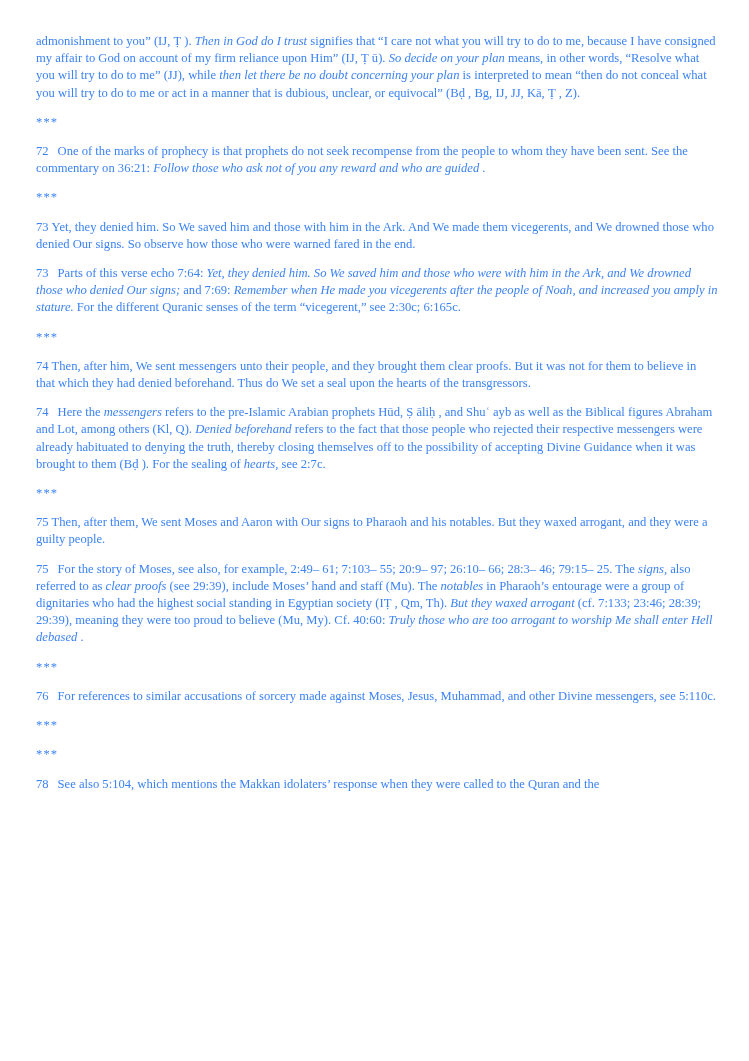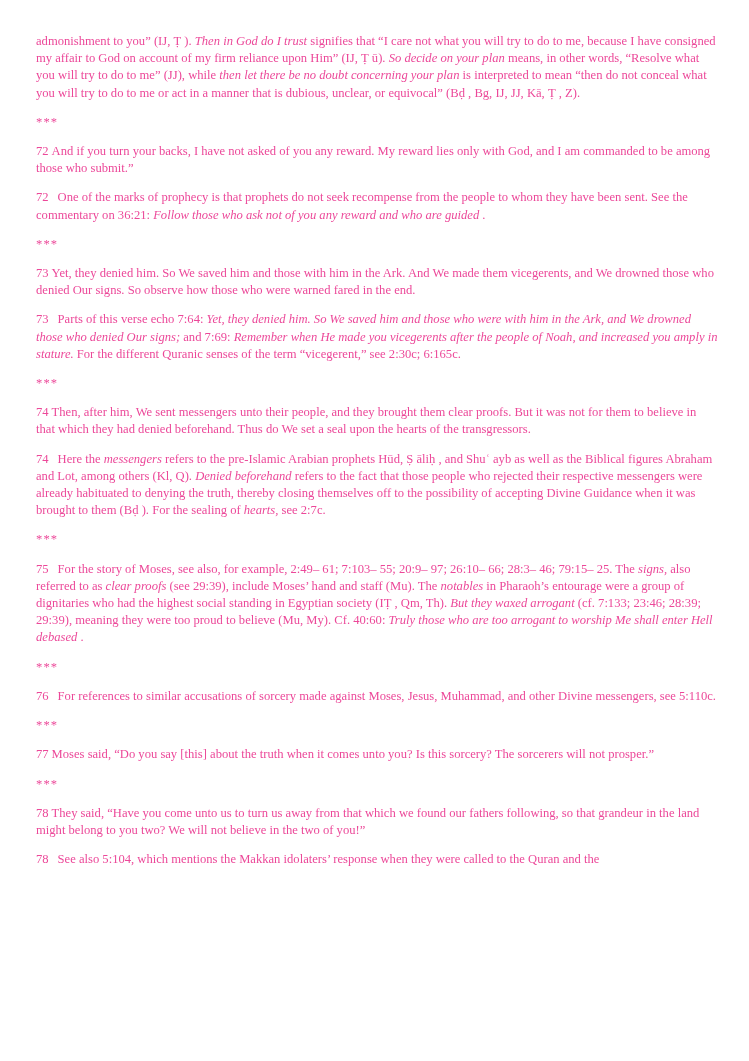--- a/index.html
+++ b/index.html
@@ -10,21 +10,21 @@
   .page {
     position: relative;
     width: 749px;
     height: 1061px;
     background: #ffffff;
     box-sizing: border-box;
     padding: 33px 28px 0 36px;
     font-family: "Liberation Serif", "DejaVu Serif", serif;
     font-size: 12.6px;
     line-height: 17.2px;
-    color: #ec4899;
+    color: #3b82f6;
     overflow: hidden;
   }
   .content {
     width: 682px;
   }
   p {
     margin: 0 0 0 0;
     text-align: left;
   }
   .verse {
@@ -49,31 +49,29 @@
     font-style: italic;
   }
 </style>
 </head>
 <body>
 
 <div class="page">
   <div class="content" id="content">
       <p class="commentary"><span class="rm">admonishment to you” (IJ, Ṭ ). </span><span class="it">Then in God do I trust</span><span class="rm"> signifies that “I care not what you will try to do to me, because I have consigned my affair to God on account of my firm reliance upon Him” (IJ, Ṭ ū). </span><span class="it">So decide on your plan</span><span class="rm"> means, in other words, “Resolve what you will try to do to me” (JJ), while </span><span class="it">then let there be no doubt concerning your plan</span><span class="rm"> is interpreted to mean “then do not conceal what you will try to do to me or act in a manner that is dubious, unclear, or equivocal” (Bḍ , Bg, IJ, JJ, Kā, Ṭ , Z).</span></p>
       <p class="divider">***</p>
-      <p class="verse"><span class="num">72</span><span class="rm">And if you turn your backs, I have not asked of you any reward. My reward lies only with God, and I am commanded to be among those who submit.”</span></p>
       <p class="commentary"><span class="num">72</span><span class="rm">One of the marks of prophecy is that prophets do not seek recompense from the people to whom they have been sent. See the commentary on 36:21: </span><span class="it">Follow those who ask not of you any reward and who are guided</span><span class="rm"> .</span></p>
       <p class="divider">***</p>
       <p class="verse"><span class="num">73</span><span class="rm">Yet, they denied him. So We saved him and those with him in the Ark. And We made them vicegerents, and We drowned those who denied Our signs. So observe how those who were warned fared in the end.</span></p>
       <p class="commentary"><span class="num">73</span><span class="rm">Parts of this verse echo 7:64: </span><span class="it">Yet, they denied him. So We saved him and those who were with him in the Ark, and We drowned those who denied Our signs;</span><span class="rm"> and 7:69: </span><span class="it">Remember when He made you vicegerents after the people of Noah, and increased you amply in stature.</span><span class="rm"> For the different Quranic senses of the term “vicegerent,” see 2:30c; 6:165c.</span></p>
       <p class="divider">***</p>
       <p class="verse"><span class="num">74</span><span class="rm">Then, after him, We sent messengers unto their people, and they brought them clear proofs. But it was not for them to believe in that which they had denied beforehand. Thus do We set a seal upon the hearts of the transgressors.</span></p>
       <p class="commentary"><span class="num">74</span><span class="rm">Here the </span><span class="it">messengers</span><span class="rm"> refers to the pre-Islamic Arabian prophets Hūd, Ṣ āliḥ , and Shuʿ ayb as well as the Biblical figures Abraham and Lot, among others (Kl, Q). </span><span class="it">Denied beforehand</span><span class="rm"> refers to the fact that those people who rejected their respective messengers were already habituated to denying the truth, thereby closing themselves off to the possibility of accepting Divine Guidance when it was brought to them (Bḍ ). For the sealing of </span><span class="it">hearts,</span><span class="rm"> see 2:7c.</span></p>
       <p class="divider">***</p>
+      <p class="verse"><span class="num">75</span><span class="rm">Then, after them, We sent Moses and Aaron with Our signs to Pharaoh and his notables. But they waxed arrogant, and they were a guilty people.</span></p>
       <p class="commentary"><span class="num">75</span><span class="rm">For the story of Moses, see also, for example, 2:49– 61; 7:103– 55; 20:9– 97; 26:10– 66; 28:3– 46; 79:15– 25. The </span><span class="it">signs,</span><span class="rm"> also referred to as </span><span class="it">clear proofs</span><span class="rm"> (see 29:39), include Moses’ hand and staff (Mu). The </span><span class="it">notables</span><span class="rm"> in Pharaoh’s entourage were a group of dignitaries who had the highest social standing in Egyptian society (IṬ , Qm, Th). </span><span class="it">But they waxed arrogant</span><span class="rm"> (cf. 7:133; 23:46; 28:39; 29:39), meaning they were too proud to believe (Mu, My). Cf. 40:60: </span><span class="it">Truly those who are too arrogant to worship Me shall enter Hell debased</span><span class="rm"> .</span></p>
       <p class="divider">***</p>
       <p class="commentary"><span class="num">76</span><span class="rm">For references to similar accusations of sorcery made against Moses, Jesus, Muhammad, and other Divine messengers, see 5:110c.</span></p>
       <p class="divider">***</p>
-      <p class="verse"><span class="num">77</span><span class="rm">Moses said, “Do you say [this] about the truth when it comes unto you? Is this sorcery? The sorcerers will not prosper.”</span></p>
       <p class="divider">***</p>
-      <p class="verse"><span class="num">78</span><span class="rm">They said, “Have you come unto us to turn us away from that which we found our fathers following, so that grandeur in the land might belong to you two? We will not believe in the two of you!”</span></p>
       <p class="commentary"><span class="num">78</span><span class="rm">See also 5:104, which mentions the Makkan idolaters’ response when they were called to the Quran and the</span></p>
     </div>
 </div>
 
 </body></html>

